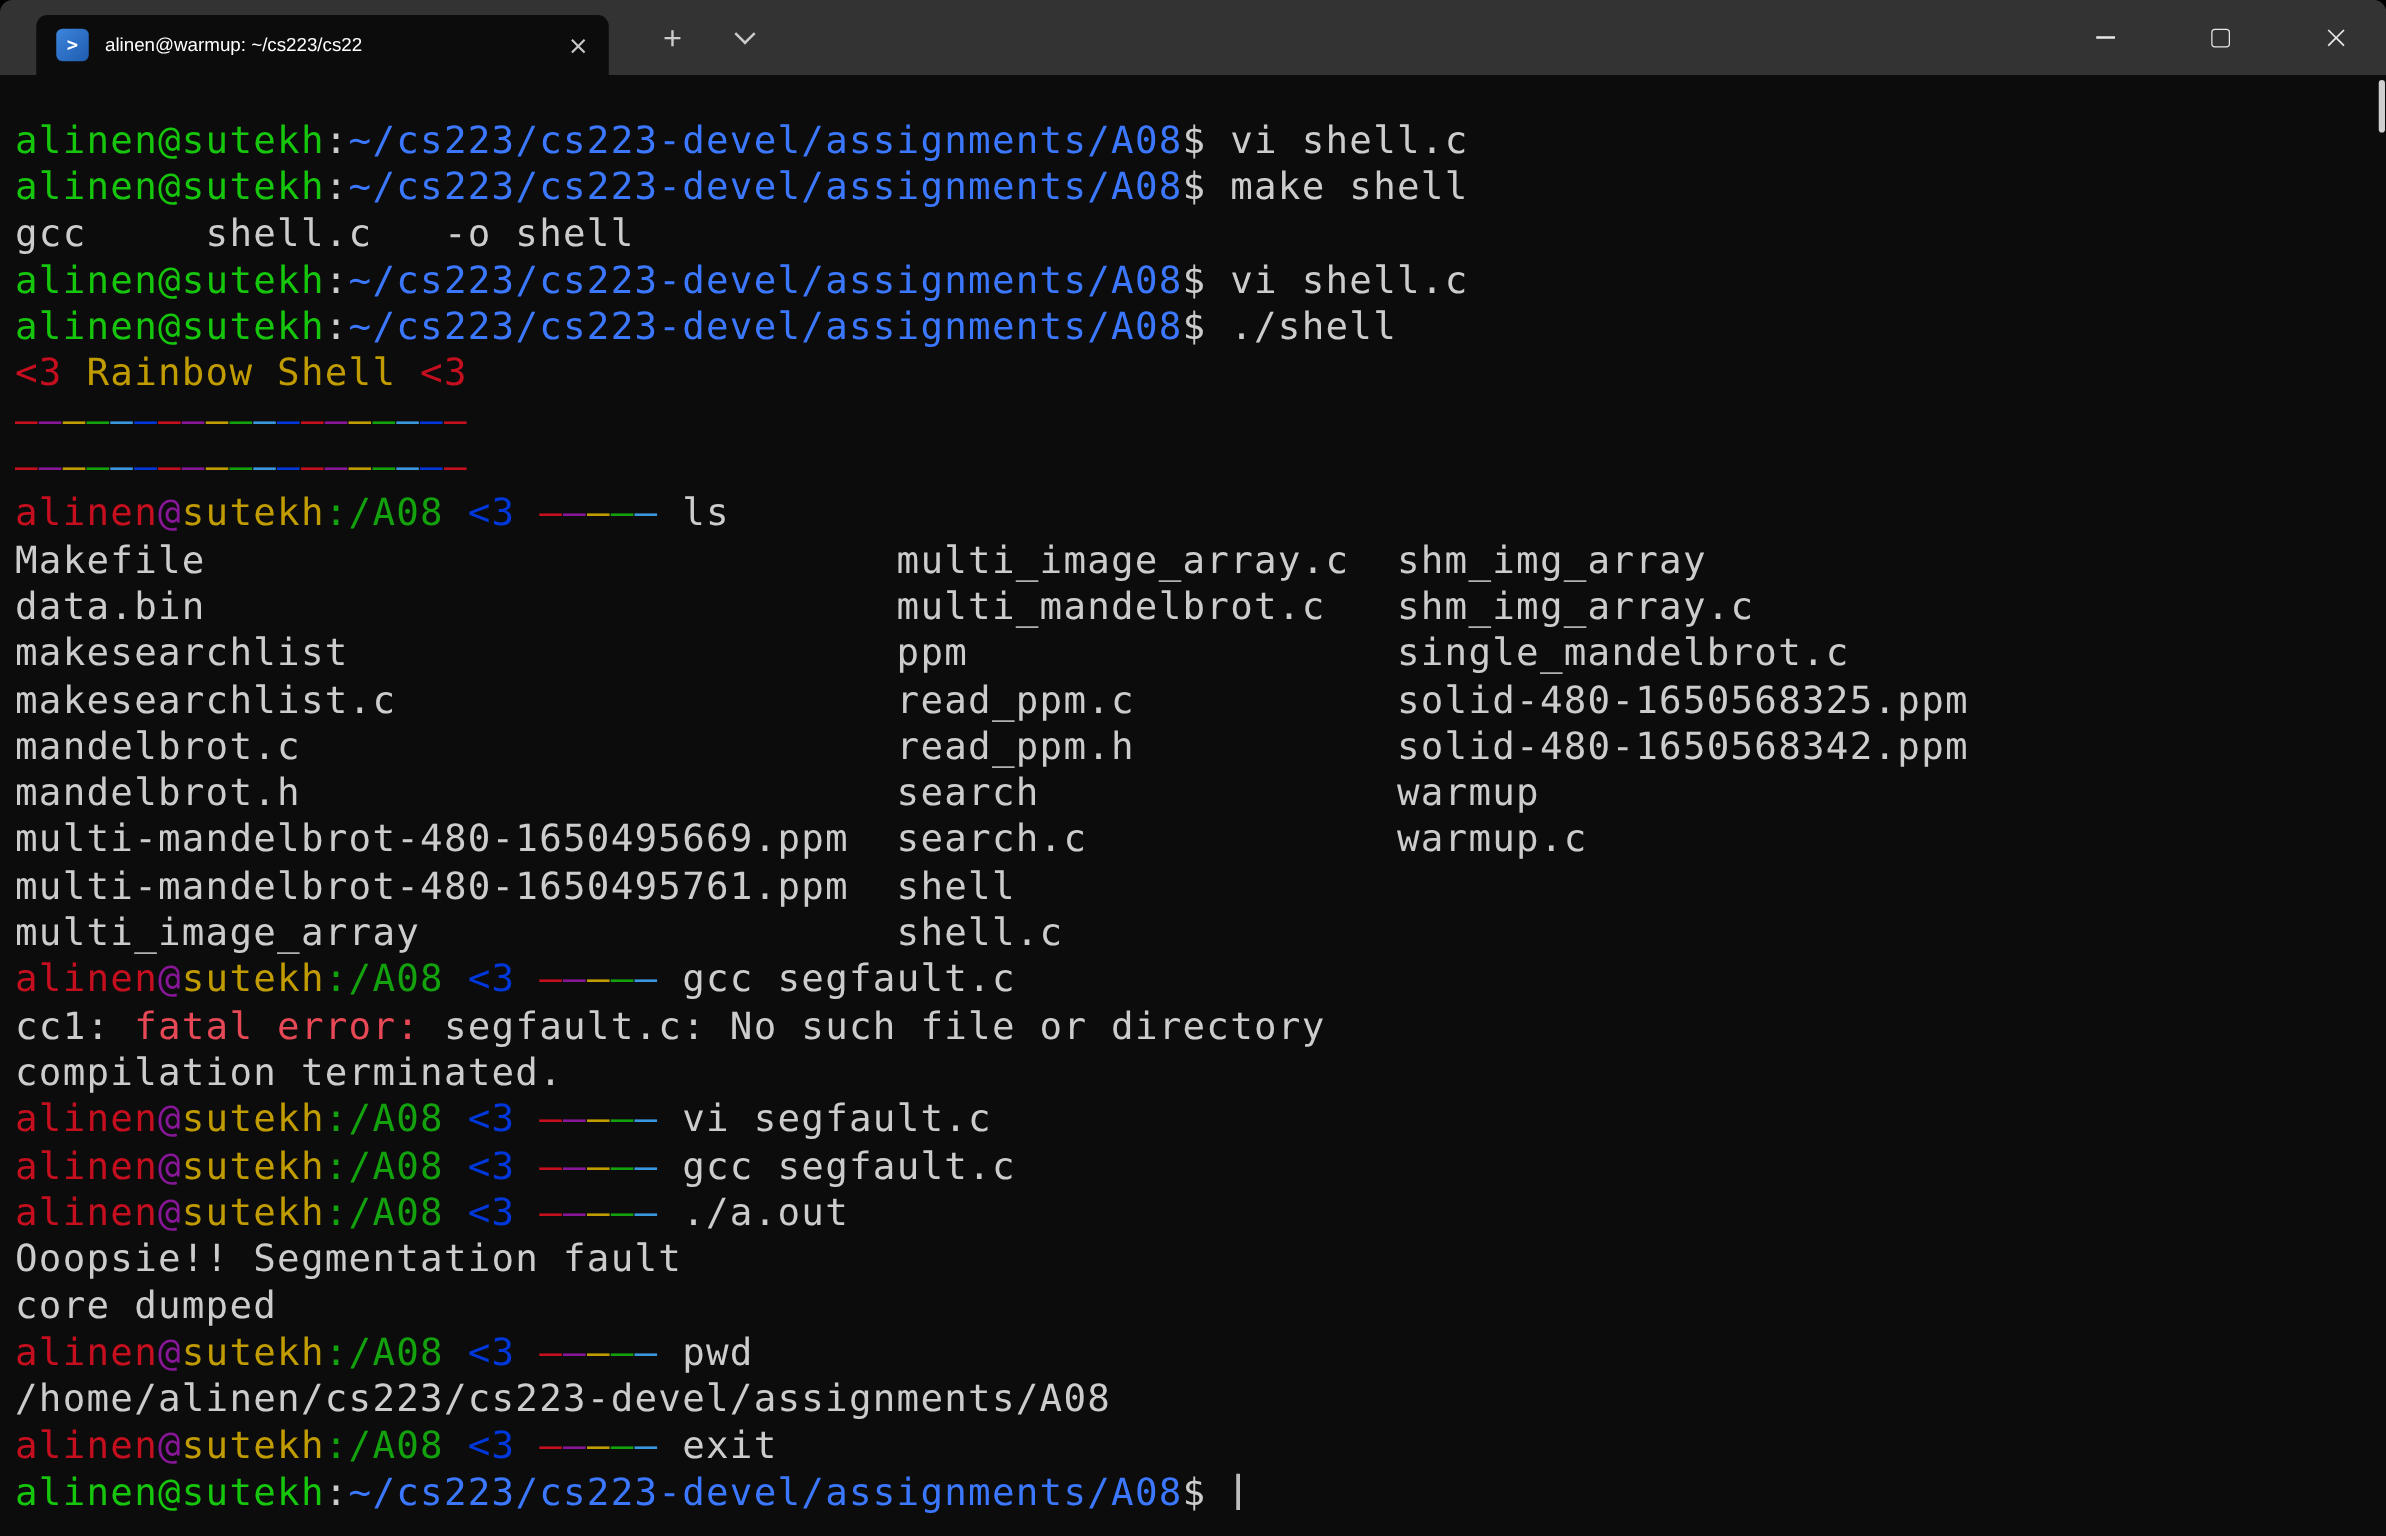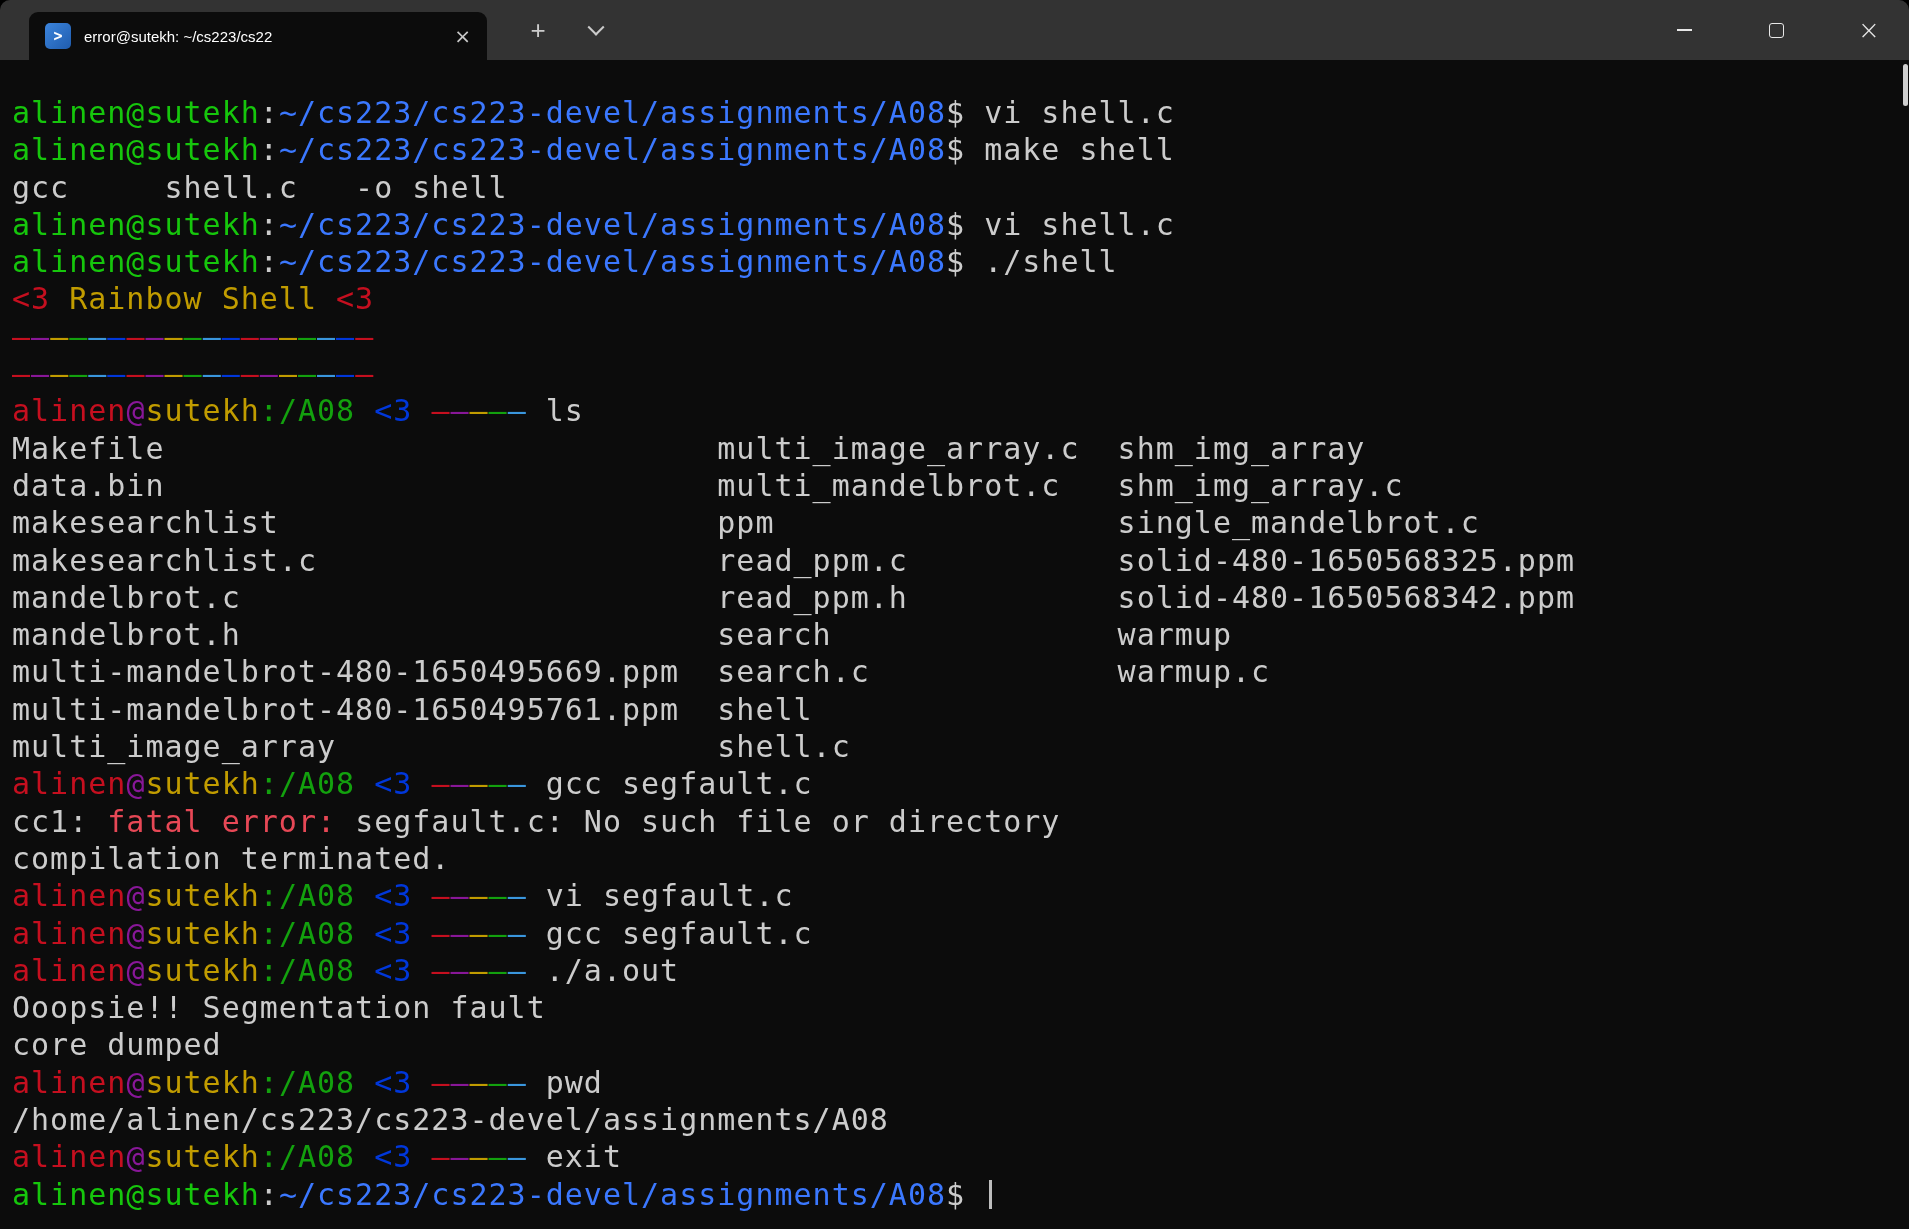--- a/index.html
+++ b/index.html
@@ -44,21 +44,21 @@
                 background:#cfcfcf;border-radius:3px;}
 </style>
 </head>
 <body>
 
 <div id="window">
 
   <div id="titlebar">
     <div id="tab">
       <div id="tab-icon">&gt;</div>
-      <div id="tab-title">error@sutekh: ~/cs223/cs22</div>
+      <div id="tab-title">alinen@warmup: ~/cs223/cs22</div>
       <div id="tab-close">×</div>
     </div>
     <div id="new-tab">+</div>
     <div id="tab-dropdown">
       <div class="chev"></div>
     </div>
     <div class="wbtn" id="btn-min">
       <div class="min-glyph"></div>
     </div>
     <div class="wbtn" id="btn-max">

